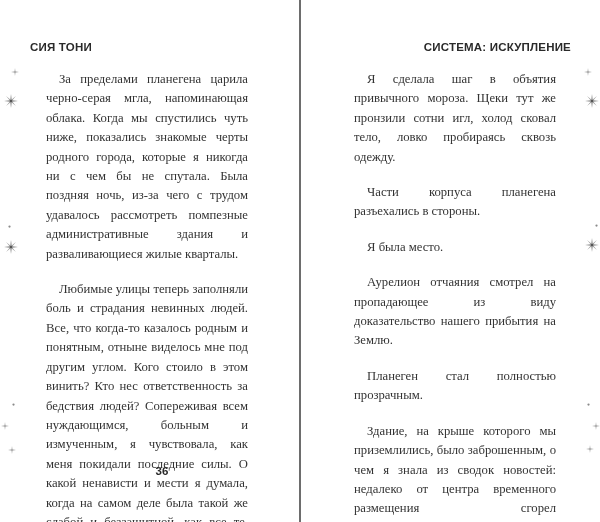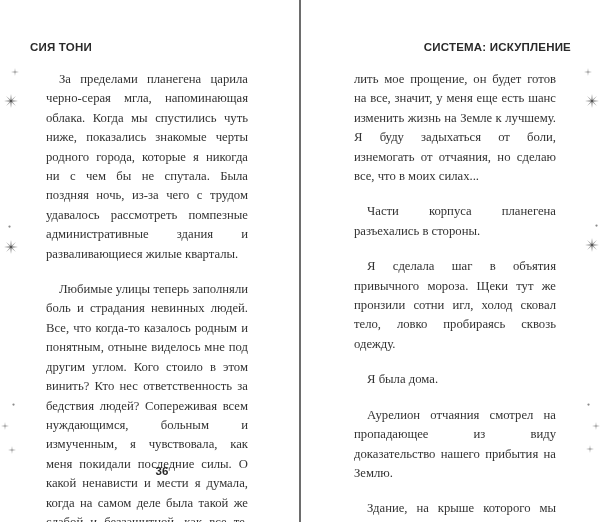--- a/index.html
+++ b/index.html
@@ -104,25 +104,25 @@
           <path d="M10 0 L11 9 L20 10 L11 11 L10 20 L9 11 L0 10 L9 9 Z" fill="#8a8a8a"></path>
         </svg>
       </span>
   </div>
 
   <div class="divider"></div>
 
   <div class="page right">
     <div class="running-head">СИСТЕМА: ИСКУПЛЕНИЕ</div>
     <div class="body-text">
-      <p class="cont">лить мое прощение, он будет готов на все, значит, у меня еще есть шанс изменить жизнь на Земле к лучшему. Я буду задыхаться от боли, изнемогать от отчаяния, но сделаю все, что в моих силах...</p>
+      <p>Я сделала шаг в объятия привычного мороза. Щеки тут же пронзили сотни игл, холод сковал тело, ловко пробираясь сквозь одежду.</p>
       <p>Части корпуса планегена разъехались в стороны.</p>
-      <p>Я сделала шаг в объятия привычного мороза. Щеки тут же пронзили сотни игл, холод сковал тело, ловко пробираясь сквозь одежду.</p>
-      <p>Я была дома.</p>
+      <p>Я была место.</p>
       <p>Аурелион отчаяния смотрел на пропадающее из виду доказательство нашего прибытия на Землю.</p>
+      <p>Планеген стал полностью прозрачным.</p>
       <p>Здание, на крыше которого мы приземлились, было заброшенным, о чем я знала из сводок новостей: недалеко от центра временного размещения сгорел производственный цех «ТрудТех». Несмотря на то что Лир благодаря технологиям планегена проверил место посадки на прочность, я все равно нервничала. Все-таки здание было старым, да и от пожара пострадало...</p>
 
     </div>
 
     <span class="star small" style="left:287px;top:72px">
         <svg viewBox="0 0 20 20">
           <path d="M10 0 L11 9 L20 10 L11 11 L10 20 L9 11 L0 10 L9 9 Z" fill="#8a8a8a"></path>
         </svg>
       </span>
     <span class="star" style="left:291px;top:101px">

